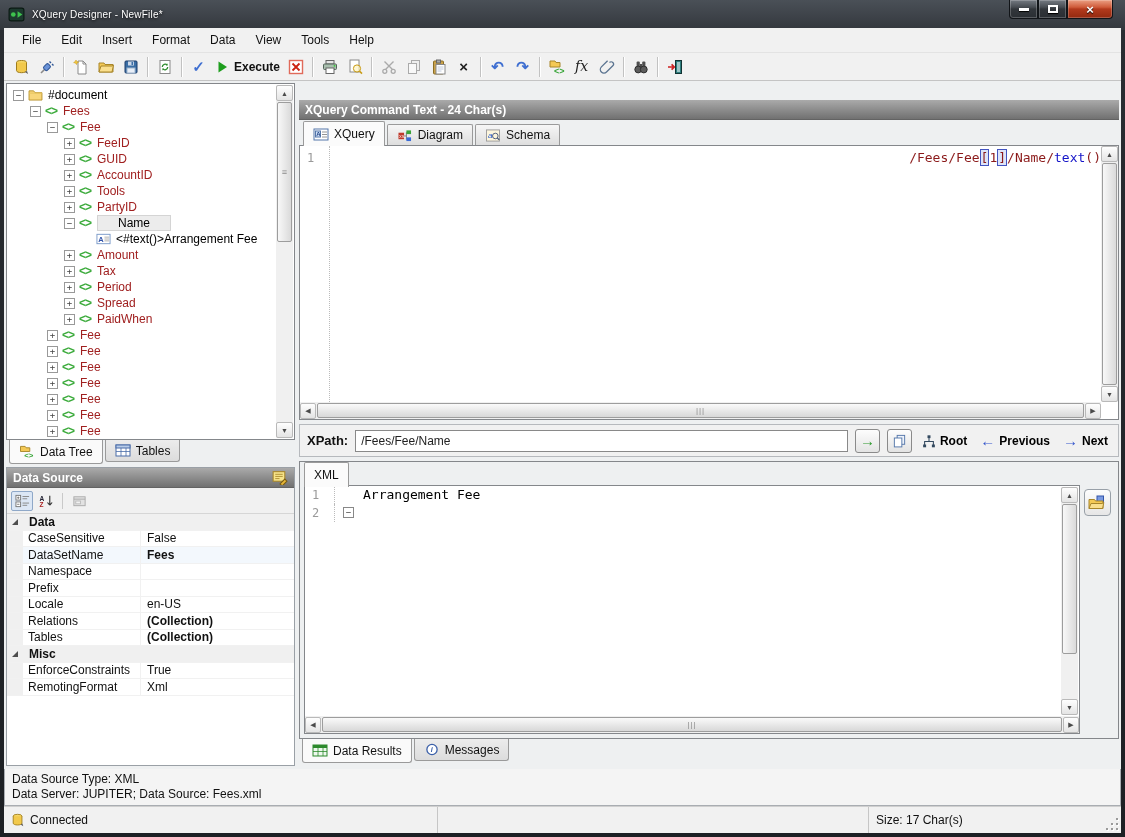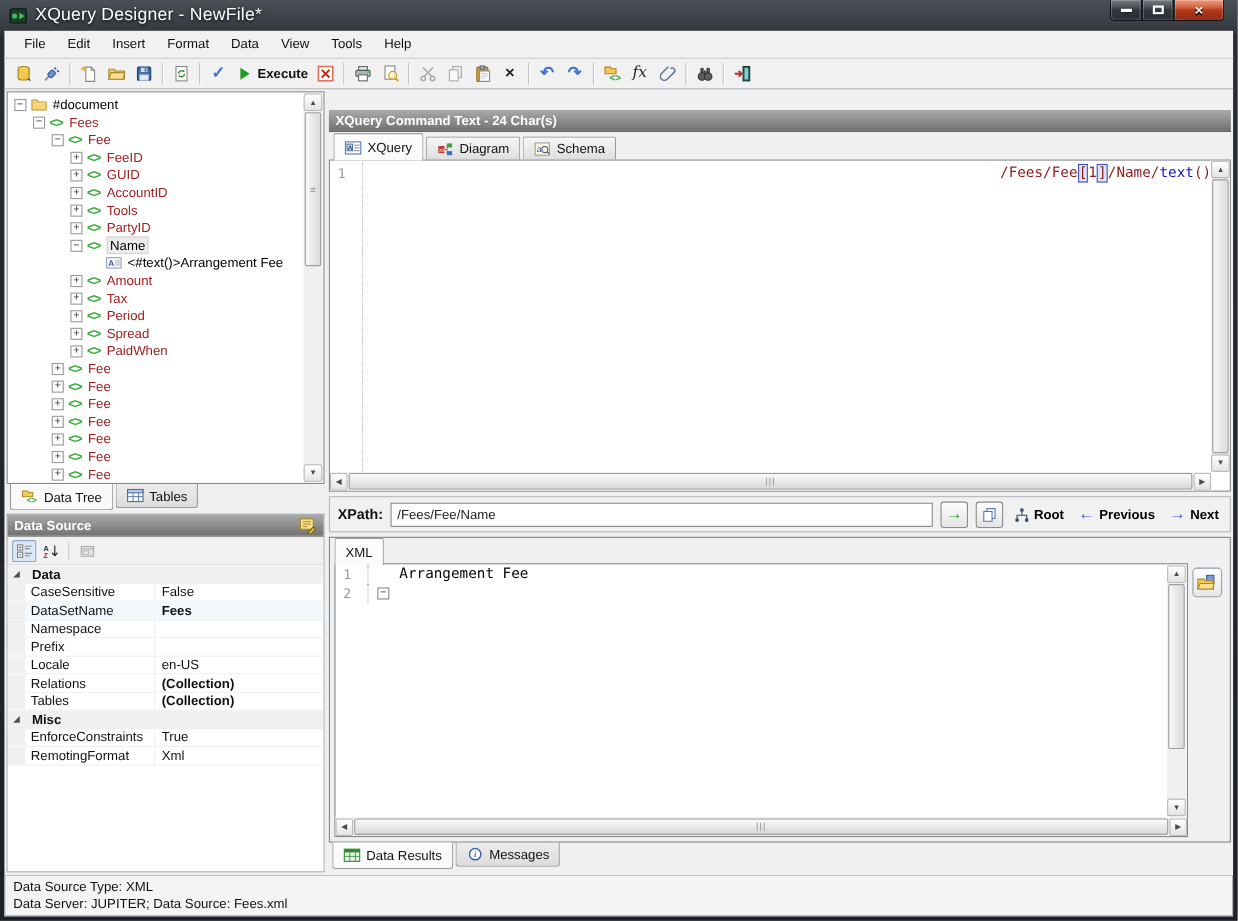--- a/index.html
+++ b/index.html
@@ -6,21 +6,21 @@
   html,body { width:1125px; height:837px; overflow:hidden; }
   body { font-family:"Liberation Sans",sans-serif; font-size:12px; color:#111; background:#17191c; }
 
   
   .window { width:1125px; height:837px; display:flex; flex-direction:column;
     background:linear-gradient(#4a5057,#33373d 30px,#292d32 30px,#1d2024);
     padding:0 4px 4px 4px; }
   .titlebar { height:28px; display:flex; align-items:center; position:relative; color:#fff; }
   .app-icon { width:17px; height:17px; margin:0 7px 0 4px; }
   .app-icon svg { width:17px; height:17px; }
-  .title { font-size:16px; text-shadow:0 1px 3px rgba(0,0,0,.9); letter-spacing:.2px;text-align:center; }
+  .title { font-size:10px; text-shadow:0 1px 3px rgba(0,0,0,.9); letter-spacing:.2px;text-align:center; }
   .win-buttons { position:absolute; right:8px; top:0; display:flex; }
   .win-btn { width:29px; height:19px; margin-left:0; border:1px solid #111418; border-top:none;
     background:linear-gradient(#757b82,#474c52 40%,#32363b 50%,#2a2e33);
     box-shadow:inset 0 0 0 1px rgba(255,255,255,.22);
     display:flex; align-items:center; justify-content:center; color:#fff; }
   .win-btn.first { border-radius:0 0 0 4px; }
   .win-btn.close { width:46px; border-radius:0 0 4px 0;
     background:linear-gradient(#eb9f83,#cf5b3a 40%,#b33a1d 50%,#93290f); font-weight:bold; }
   .glyph-min { width:10px; height:3px; background:#fff; box-shadow:0 1px 1px #000; }
   .glyph-max { width:10px; height:8px; border:2px solid #fff; box-shadow:0 1px 1px #000; }
@@ -48,21 +48,21 @@
   .tree-panel { height:357px; background:#fff; border:1px solid #84878b; position:relative; flex:none; }
   .tree-rows { position:absolute; top:1px; left:2px; right:19px; bottom:1px; padding-top:2px; overflow:hidden; }
   .tree-row { height:16px; display:flex; align-items:center; white-space:nowrap; }
   .expander { width:11px; height:11px; border:1px solid #999; background:#fff; color:#444;
     font:9px/9px "DejaVu Sans Mono",monospace; text-align:center; margin-right:4px; flex:none; }
   .expander.none { border:none; background:transparent; }
   .icon-el { color:#3cab3c; font-weight:bold; font-size:12px; letter-spacing:-1px; margin-right:6px; flex:none; }
   .tree-ic svg { width:15px; height:12px; margin-right:5px; display:block; }
   .t-maroon { color:#a02020; }
   .t-black { color:#000; }
-  .tree-label.selected { background:#ececec; border:1px solid #d4d4d4; padding:0 2px; }
+  .tree-label.selected { background:#ececec; border:1px solid #d4d4d4; padding:0 20px; }
 
   
   .vscroll { position:absolute; top:1px; right:1px; bottom:1px; width:17px; background:#f0f0f0; }
   .sb-btn { height:16px; width:100%; display:flex; align-items:center; justify-content:center;
     font-size:7px; color:#4a4a4a; background:linear-gradient(#fefefe,#e4e4e4);
     border:1px solid #b9b9b9; border-radius:2px; }
   .sb-btn.bottom { position:absolute; bottom:0; }
   .sb-thumb { position:absolute; left:1px; right:1px; background:linear-gradient(90deg,#f8f8f8,#dadada);
     border:1px solid #9d9d9d; border-radius:2px; display:flex; align-items:center; justify-content:center;
     color:#8a8a8a; font-size:9px; }
@@ -800,13 +800,37 @@
           </div>
         </div>
     </div>
   </div>
 
   <div class="status-note">
     <div>Data Source Type: XML</div>
     <div>Data Server: JUPITER; Data Source: Fees.xml</div>
   </div>
 
+  <div class="statusbar">
+    <div class="sb-cell-left">
+      <span class="icn">
+          <svg viewBox="0 0 16 16">
+            <ellipse cx="7.5" cy="3.6" rx="5" ry="2.1" fill="#f6d868" stroke="#a07d1c"></ellipse>
+            <path d="M2.5 3.6v8c0 1.2 2.2 2.1 5 2.1s5-.9 5-2.1v-8" fill="#f2c94c" stroke="#a07d1c"></path>
+            <path d="M11 13l3 2-1-3" fill="#555"></path>
+          </svg>
+        </span>
+      <span>Connected</span>
+    </div>
+    <div class="sb-fill"></div>
+    <div class="sb-cell-right">
+      <span>Size: 17 Char(s)</span>
+    </div>
+    <div class="grip">
+      <i style="right:3px;bottom:3px;"></i>
+        <i style="right:3px;bottom:8px;"></i>
+        <i style="right:8px;bottom:3px;"></i>
+        <i style="right:3px;bottom:13px;"></i>
+        <i style="right:13px;bottom:3px;"></i>
+        <i style="right:8px;bottom:8px;"></i>
+    </div>
+  </div>
 </div>
 
 </body></html>

